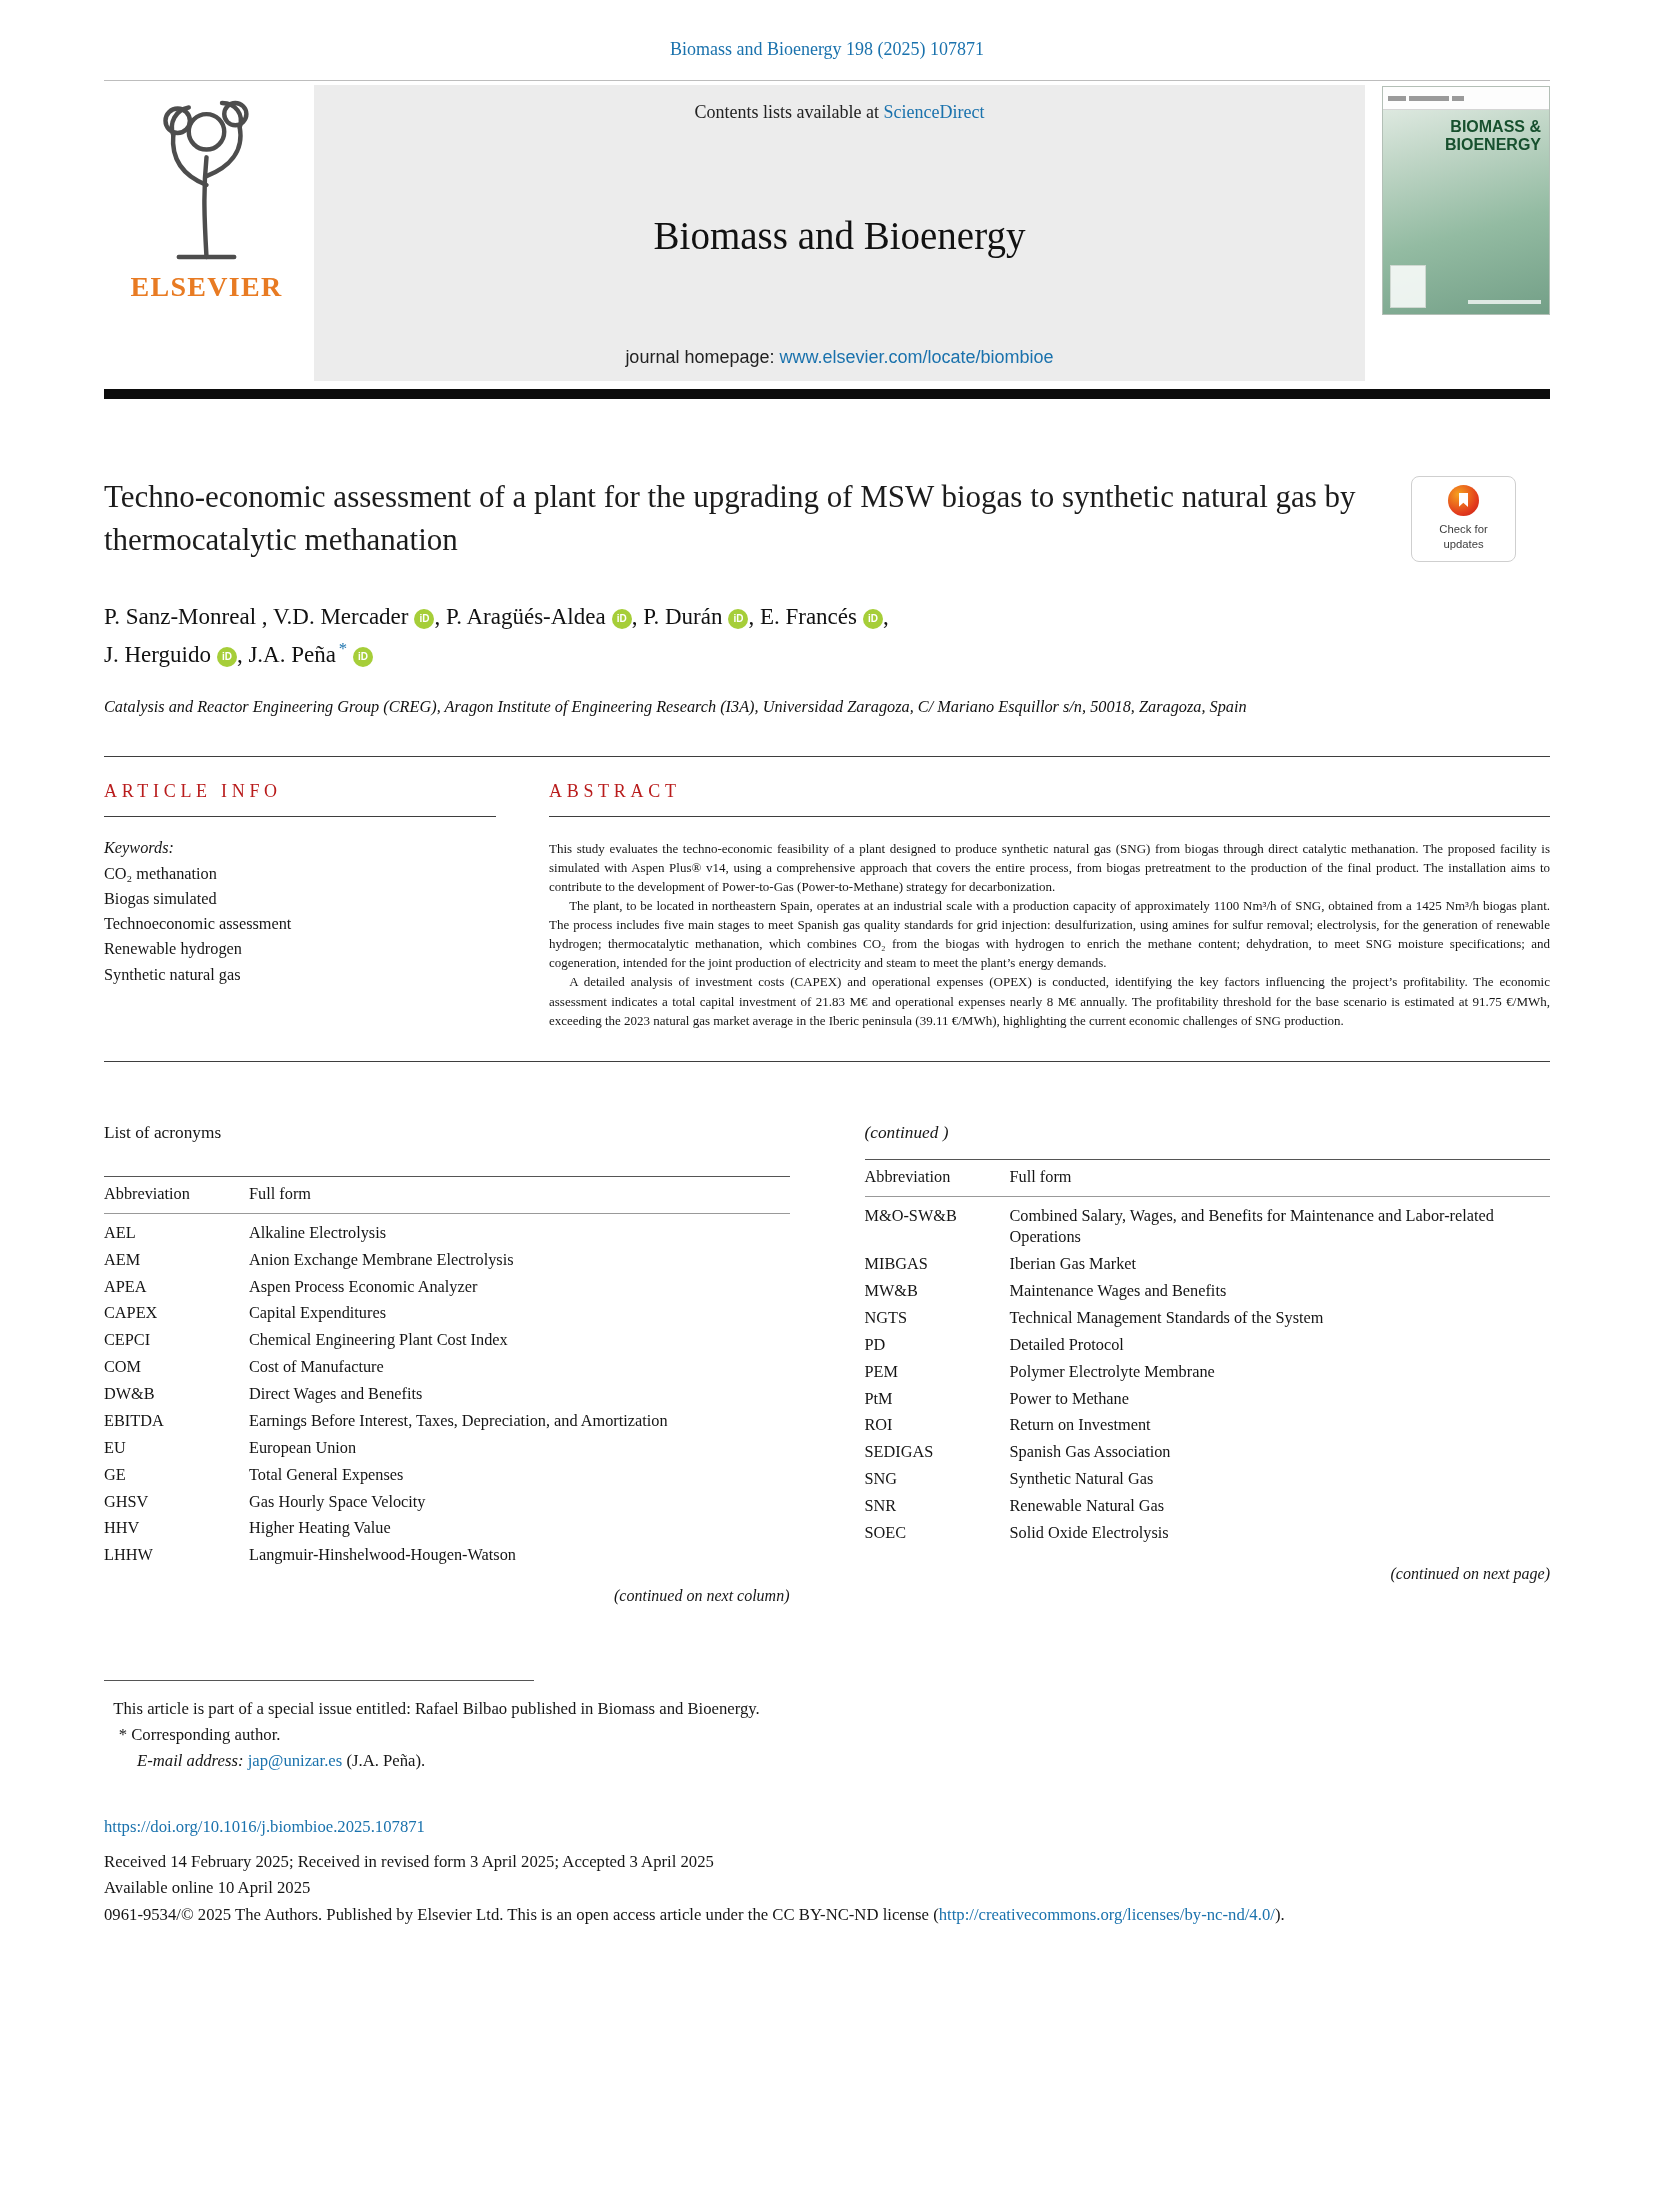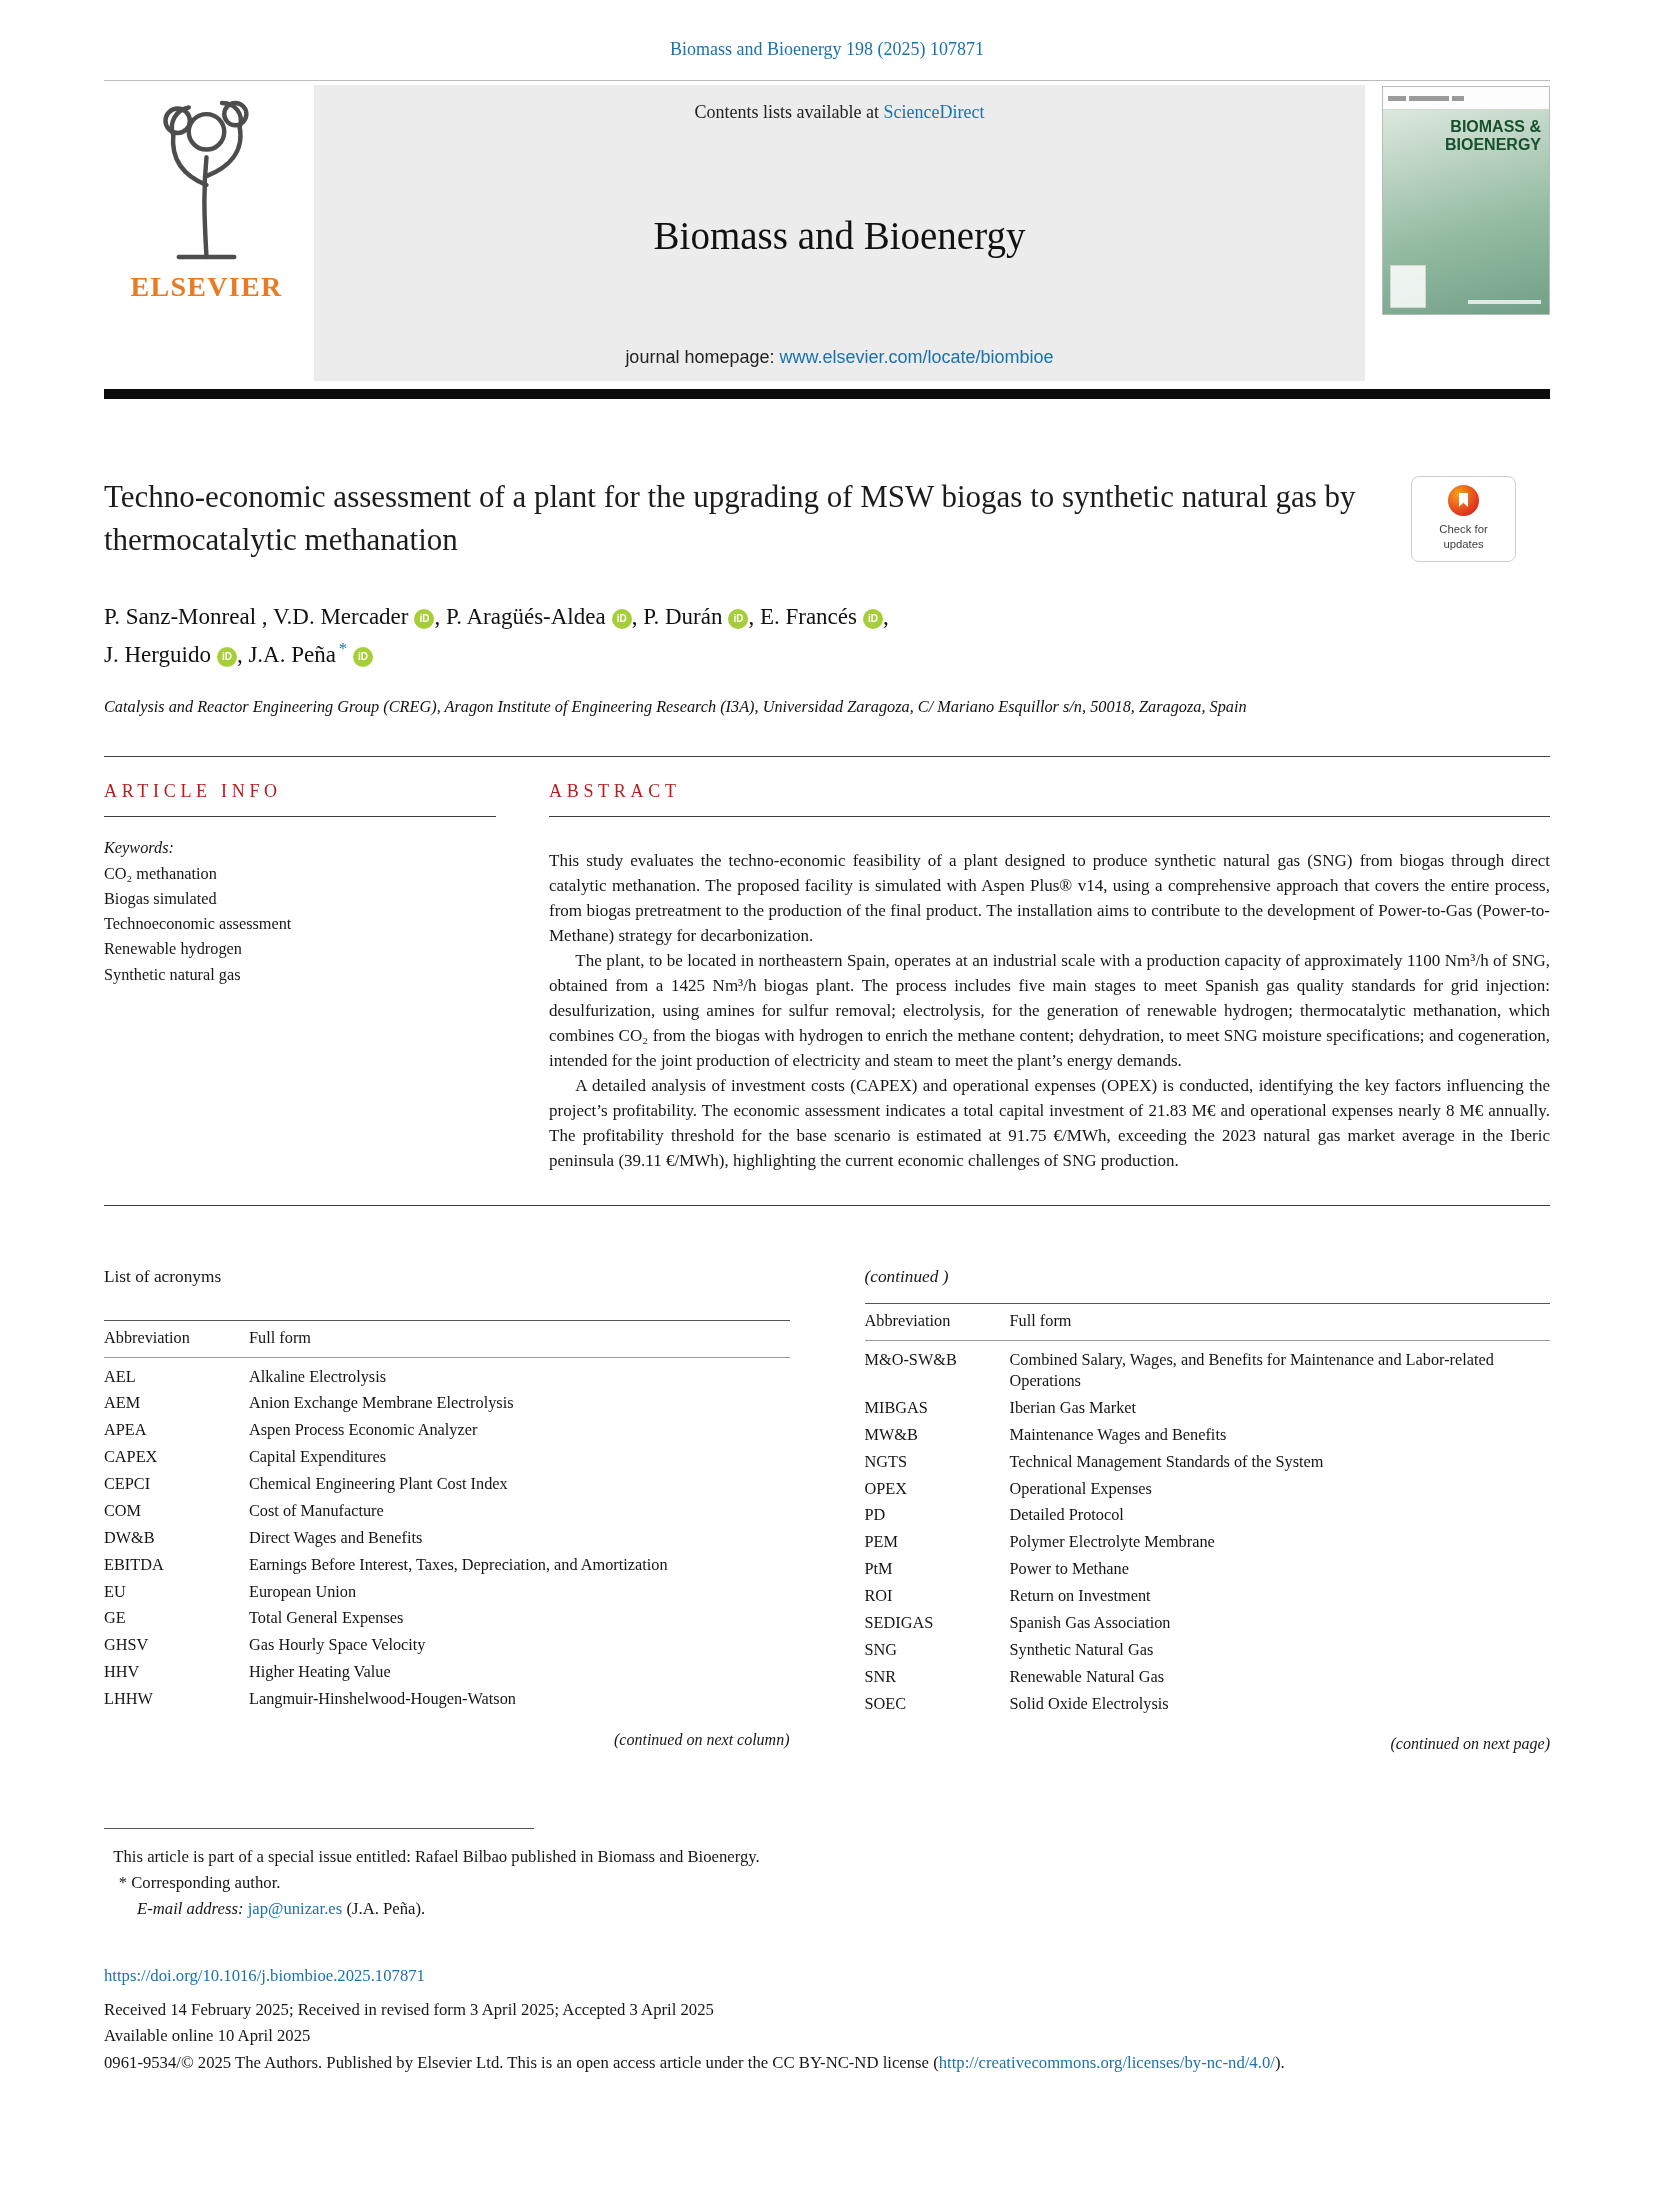--- a/index.html
+++ b/index.html
@@ -49,21 +49,21 @@
   .orcid::after { content:"iD"; }
   sup.corr-star { color:#1a72ad; font-size:16.7px; margin-left:2.7px; }
   .affiliation { margin-top:21.3px; font-style:italic; font-size:16.3px; line-height:1.5; max-width:1254px; color:#111; }
 
   
   .info-section { margin-top:37px; border-top:0.7px solid #3e3e3e; border-bottom:0.7px solid #3e3e3e;
     display:grid; grid-template-columns:392px 1fr; column-gap:53px; padding:16px 0 31px; }
   .col-heading { font-size:18px; letter-spacing:4.7px; padding-bottom:13.3px; border-bottom:0.7px solid #3e3e3e; color:#b91c1c;margin-top:8px; }
   .keywords { margin-top:18.7px; font-size:16.3px; line-height:1.55; }
   .kw-label { font-style:italic; }
-  .abstract { margin-top:32px; font-size:17px; line-height:1.47; text-align:justify; }
+  .abstract { margin-top:22px; font-size:13px; line-height:1.47; text-align:justify; }
   .abstract p { margin:0; }
   .abstract p + p { text-indent:1.55em; }
 
   
   .acronyms { margin-top:61px; display:grid; grid-template-columns:1fr 1fr; column-gap:75px; align-items:start; }
   .acr-title { font-size:17.3px; margin-bottom:33px; font-weight:400; }
   .acr-continued { font-size:17.3px; font-style:italic; margin-bottom:16px; }
   table.acr { width:100%; border-collapse:collapse; font-size:16.3px; color:#141414;margin-top:12px; }
   table.acr thead th { text-align:left; font-weight:400; border-top:0.7px solid #555; border-bottom:0.7px solid #999; padding:7.3px 0 8.7px; }
   table.acr th.abbr-col, table.acr td.abbr-col { width:145px; padding-right:14.7px; }
@@ -267,24 +267,20 @@
             </tr>
             <tr>
               <td class="abbr-col">MW&amp;B</td>
               <td>Maintenance Wages and Benefits</td>
             </tr>
             <tr>
               <td class="abbr-col">NGTS</td>
               <td>Technical Management Standards of the System</td>
             </tr>
             <tr>
-              <td class="abbr-col">OPEX</td>
-              <td>Operational Expenses</td>
-            </tr>
-            <tr>
               <td class="abbr-col">PD</td>
               <td>Detailed Protocol</td>
             </tr>
             <tr>
               <td class="abbr-col">PEM</td>
               <td>Polymer Electrolyte Membrane</td>
             </tr>
             <tr>
               <td class="abbr-col">PtM</td>
               <td>Power to Methane</td>

